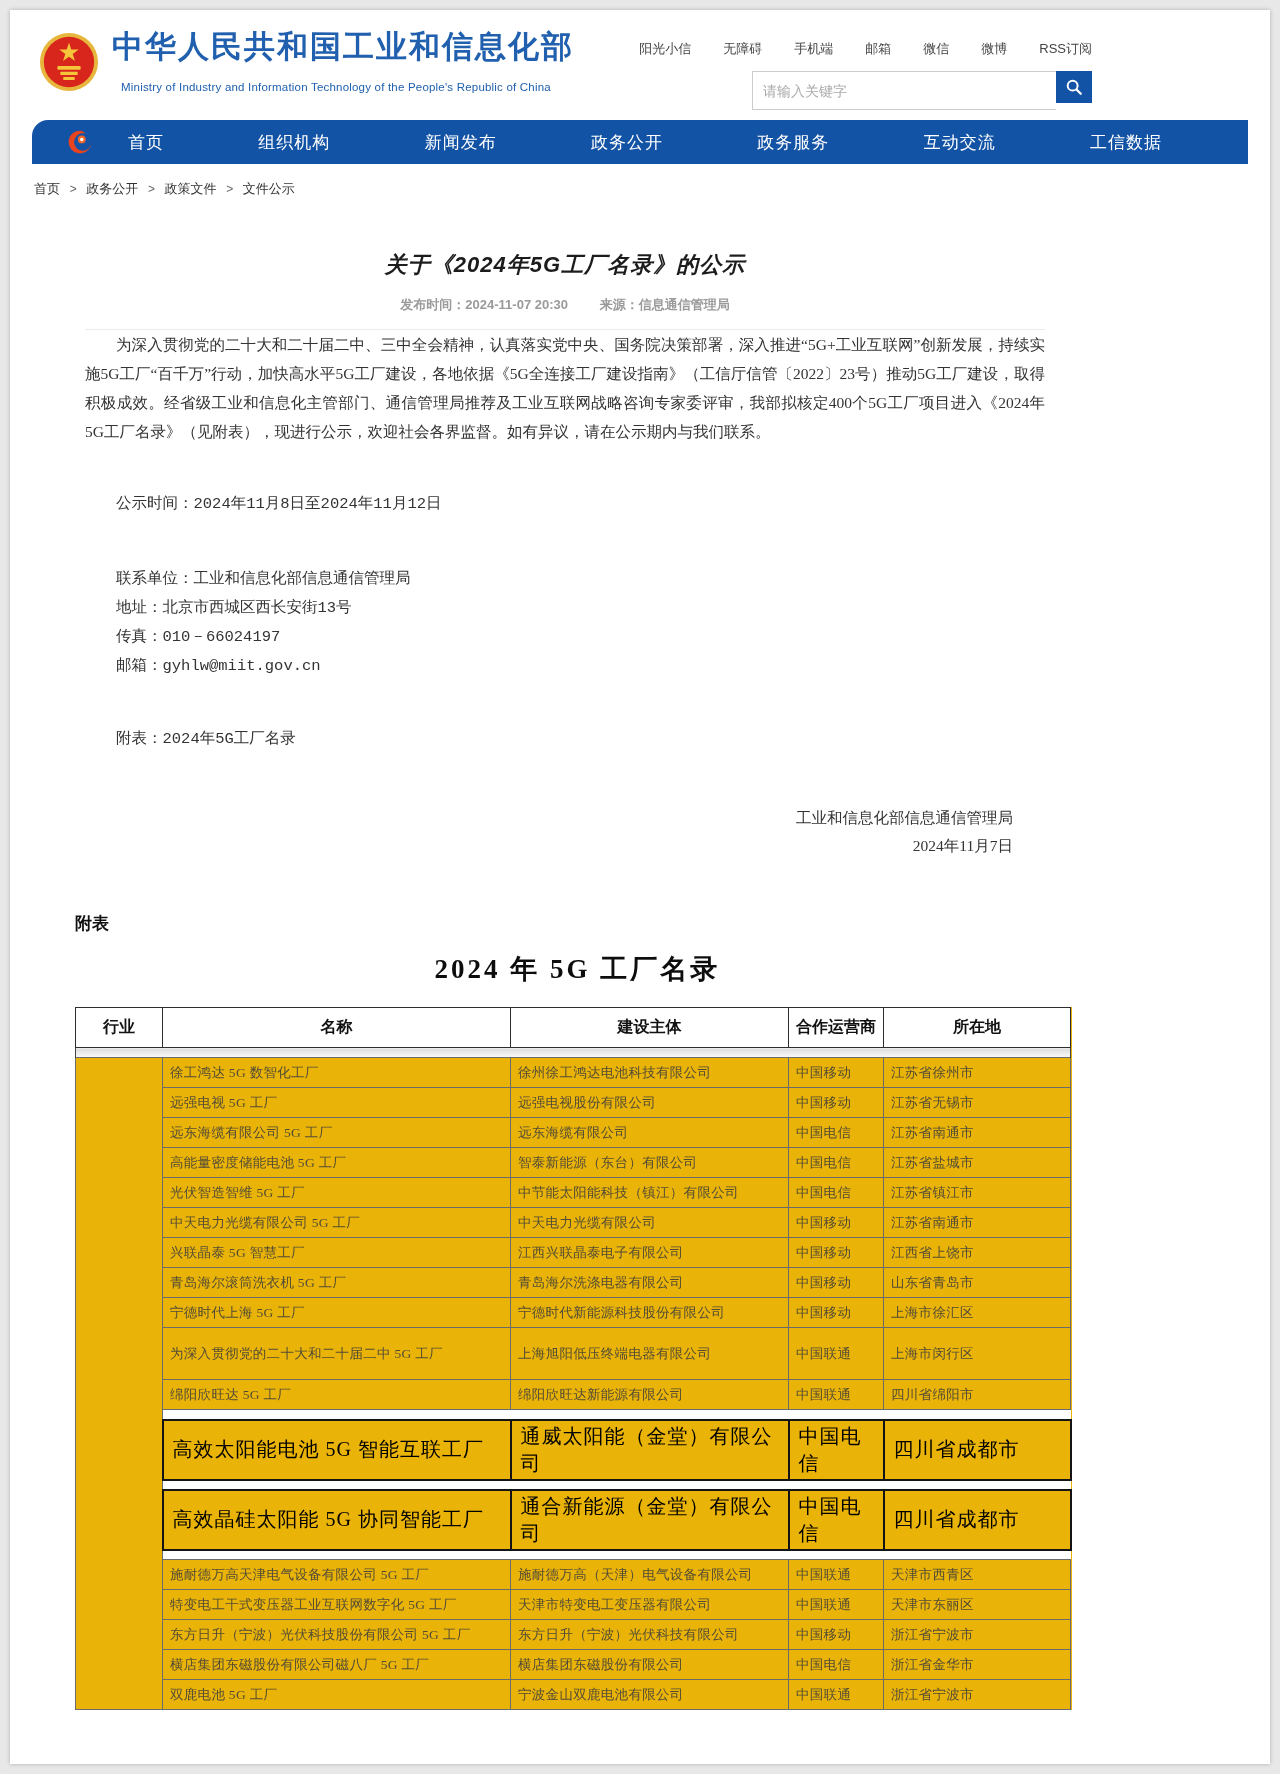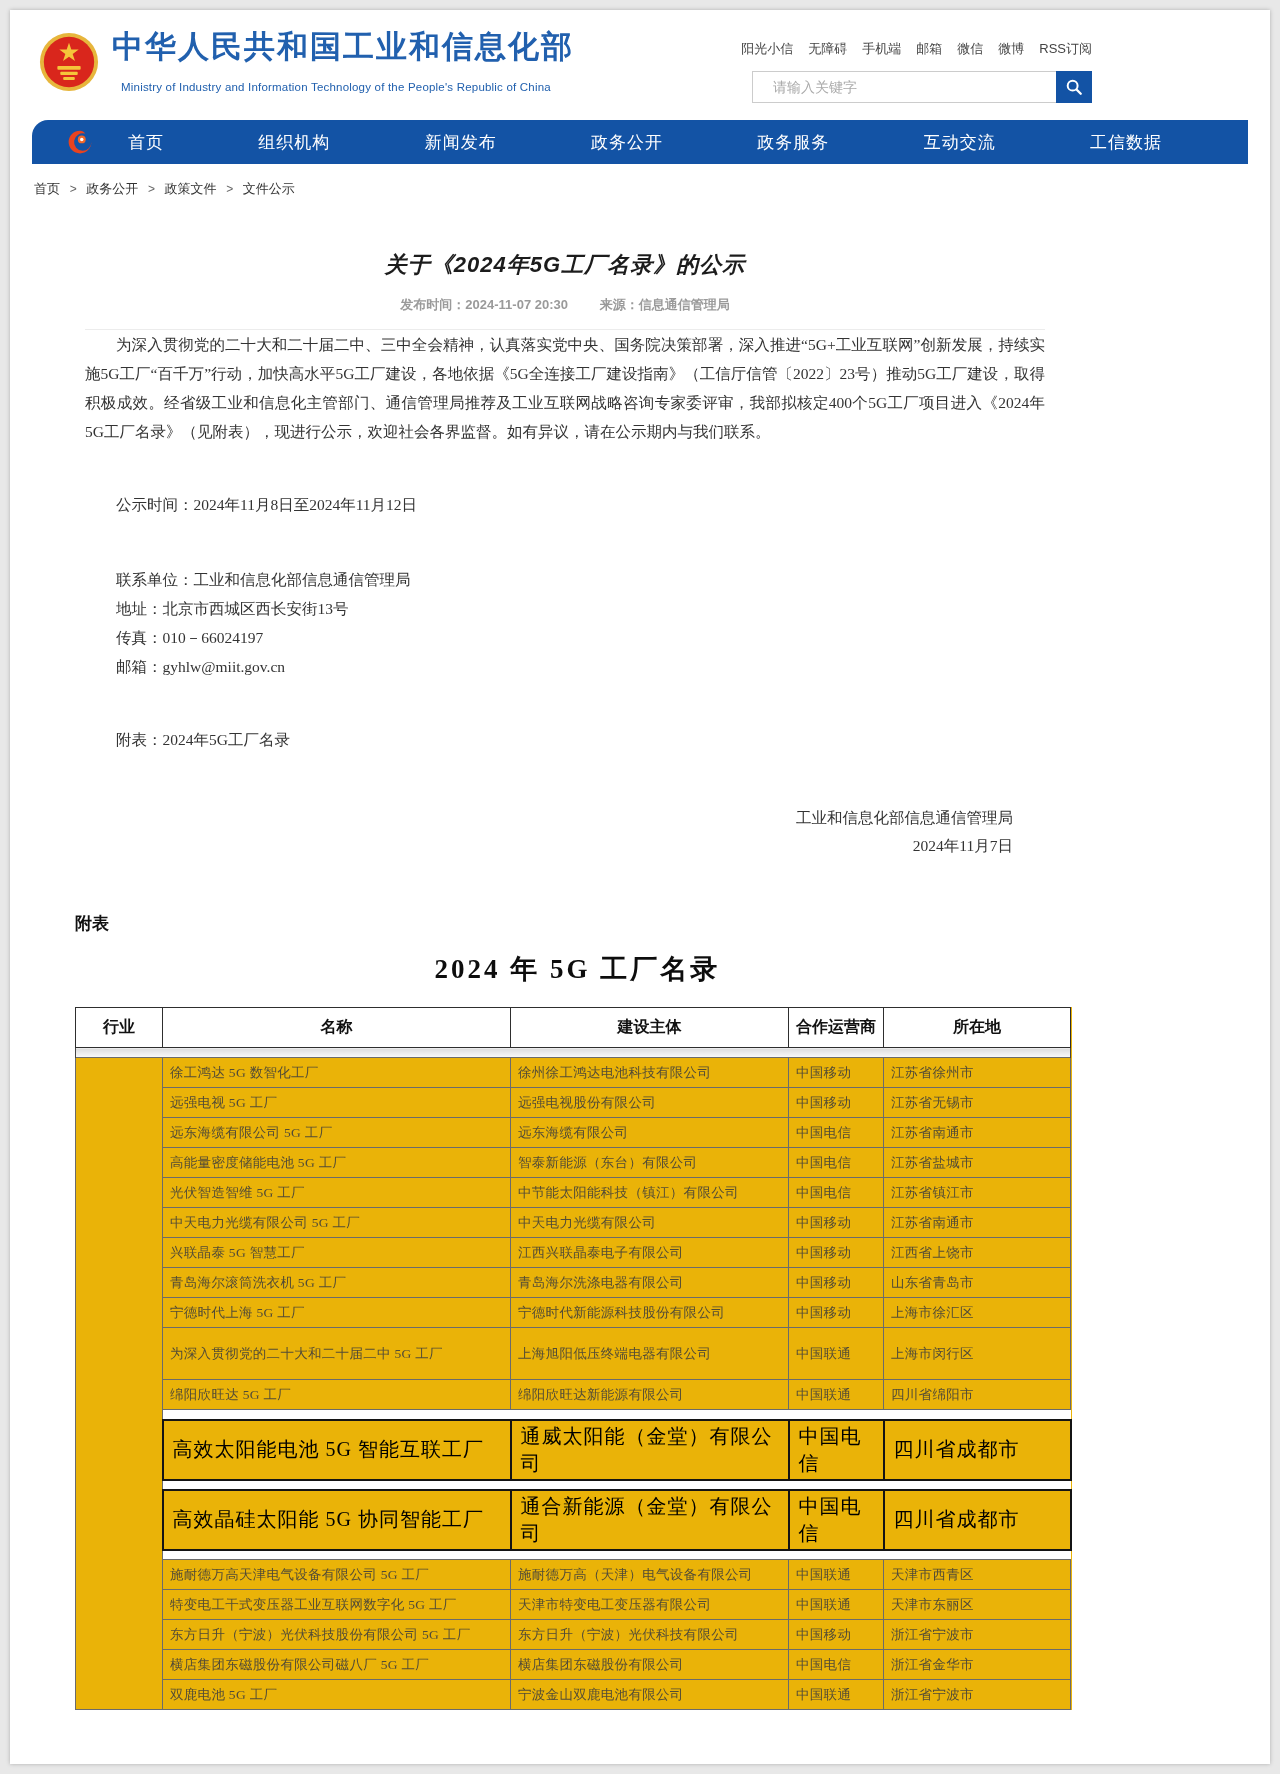--- a/index.html
+++ b/index.html
@@ -8,27 +8,27 @@
           box-shadow:0 0 4px rgba(0,0,0,.25); position:relative; overflow:hidden; }
 
   
   .site-header { position:relative; height:110px; }
   .brand { position:absolute; left:28px; top:20px; display:flex; align-items:flex-end; }
   .emblem { width:62px; height:62px; flex:0 0 62px; }
   .brand-text { margin-left:12px; }
   .site-title { color:#2160ae; font-size:31px; font-weight:bold; letter-spacing:2px; line-height:34px; }
   .site-subtitle { color:#2160ae; font-size:11.5px; margin-top:17px; letter-spacing:.2px;padding-left:9px; }
   .header-right { position:absolute; top:30px; right:178px; width:340px; }
-  .top-links { display:flex; justify-content:flex-end; align-items:center; gap:15px;
+  .top-links { display:flex; justify-content:flex-end; align-items:center; gap:32px;
                font-size:13px; color:#444; white-space:nowrap; }
   .top-links a { color:#444; text-decoration:none; }
   .mascot { width:15px; height:18px; display:inline-block; margin-right:-6px; }
   .search-row { display:flex; margin-top:13px; }
-  .search-input { flex:1; height:32px; border:1px solid #ccc; border-right:none;
-                  padding:0 20px; font-size:14px; color:#333; outline:none; }
+  .search-input { flex:1; height:39px; border:1px solid #ccc; border-right:none;
+                  padding:0 10px; font-size:14px; color:#333; outline:none; }
   .search-input::placeholder { color:#aaa; }
   .search-btn { width:36px; height:32px; background:#1353a5; border:none; cursor:pointer;
                 display:flex; align-items:center; justify-content:center; }
 
   
   .main-nav { margin:0 22px; height:44px; background:#1353a5; border-radius:16px 0 0 0;
               display:flex; align-items:center; padding:0 26px 0 34px; }
   .nav-logo { width:28px; height:28px; margin-right:34px; flex:0 0 28px; }
   .nav-items { flex:1; display:flex; justify-content:space-between; padding-right:60px; }
   .nav-items a { color:#fff; font-size:17px; text-decoration:none; letter-spacing:1px; }
@@ -40,21 +40,21 @@
 
   
   .article { width:960px; margin:0 0 0 75px; padding-top:52px; }
   .article-title { text-align:center; font-size:22px; font-weight:bold; color:#1c1c1c; letter-spacing:1px;font-style:italic; }
   .article-meta { text-align:center; margin-top:16px; font-size:13px; color:#9a9a9a; }
   .article-meta span { margin:12px 14px;font-weight:bold; }
   .meta-divider { border-bottom:1px solid #ececec; margin-top:15px; }
   .doc-body { font-family:"Liberation Serif","DejaVu Serif",serif;
               font-size:15.5px; line-height:29px; color:#333; }
   .doc-body .para { text-indent:2em; text-align:justify; }
-  .doc-line { text-indent:2em; }
+  .doc-line { text-indent:2em;font-family:Liberation Mono, monospace; }
   .line-notice { margin-top:44px; }
   .line-contact { margin-top:46px; }
   .line-addr, .line-fax, .line-email { margin-top:0; }
   .line-attach { margin-top:44px; }
   .signature { margin-top:50px; text-align:right; padding-right:32px; line-height:28px; }
 
   
   .attachment { margin:52px 0 0 65px; width:1005px; }
   .attach-heading { font-size:17px; font-weight:bold; color:#111; }
   .table-title { text-align:center; font-family:"Liberation Serif","DejaVu Serif",serif;

